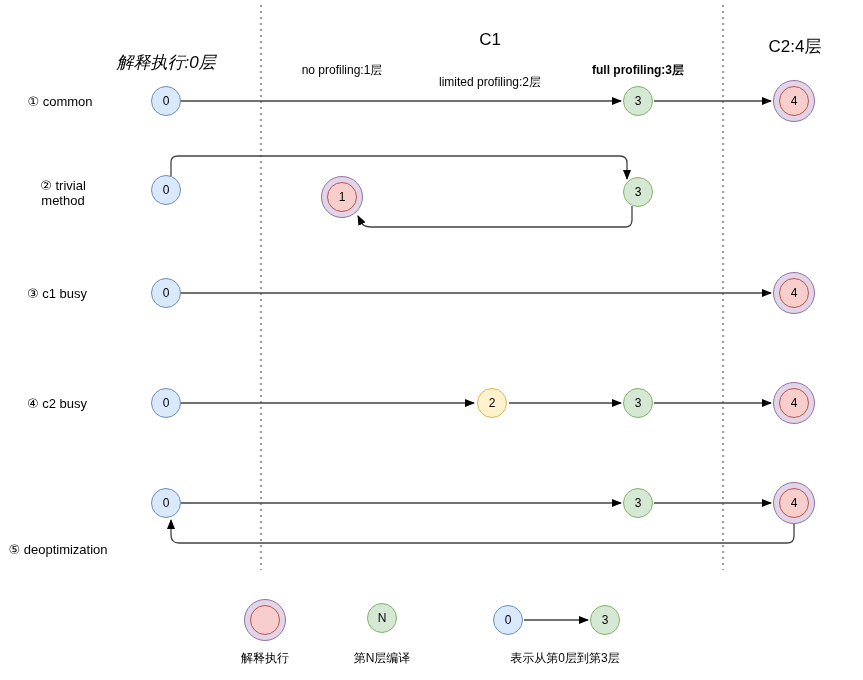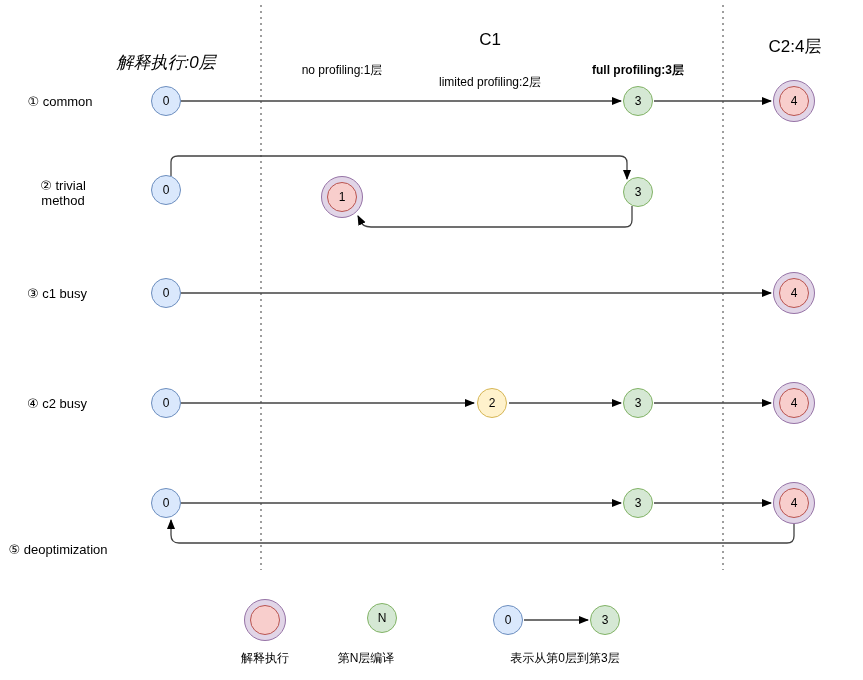--- a/index.html
+++ b/index.html
@@ -36,21 +36,21 @@
   .sh-limited{left:490px;top:70px;margin-top:12px;}
   .sh-full{left:638px;top:70px;font-weight:bold;}
 
   .rl1{left:60px;top:101px;}
   .rl2{left:63px;top:193px;}
   .rl3{left:57px;top:293px;}
   .rl4{left:57px;top:403px;}
   .rl5{left:58px;top:505px;margin-top:44px;}
 
   .lg1{left:265px;top:658px;}
-  .lg2{left:366px;top:658px;}
+  .lg2{left:382px;top:658px;}
   .lg3{left:565px;top:658px;}
 </style>
 </head>
 <body>
 
 <div class="canvas">
 
   <svg id="edge-svg">
     <defs>
       <marker id="arrow" markerWidth="12" markerHeight="10" refX="9" refY="4" orient="auto" markerUnits="userSpaceOnUse">

